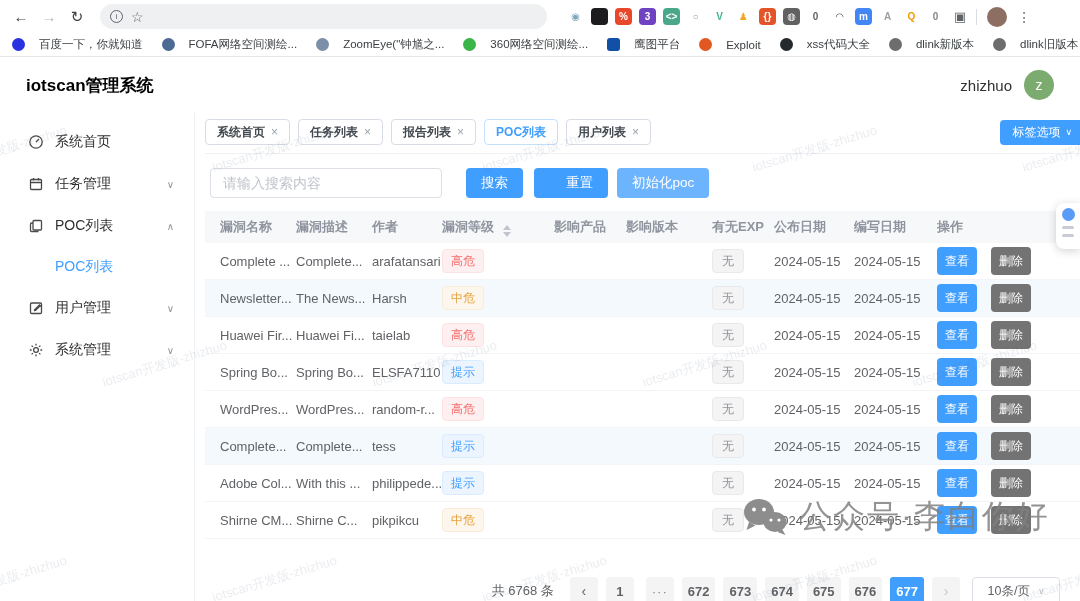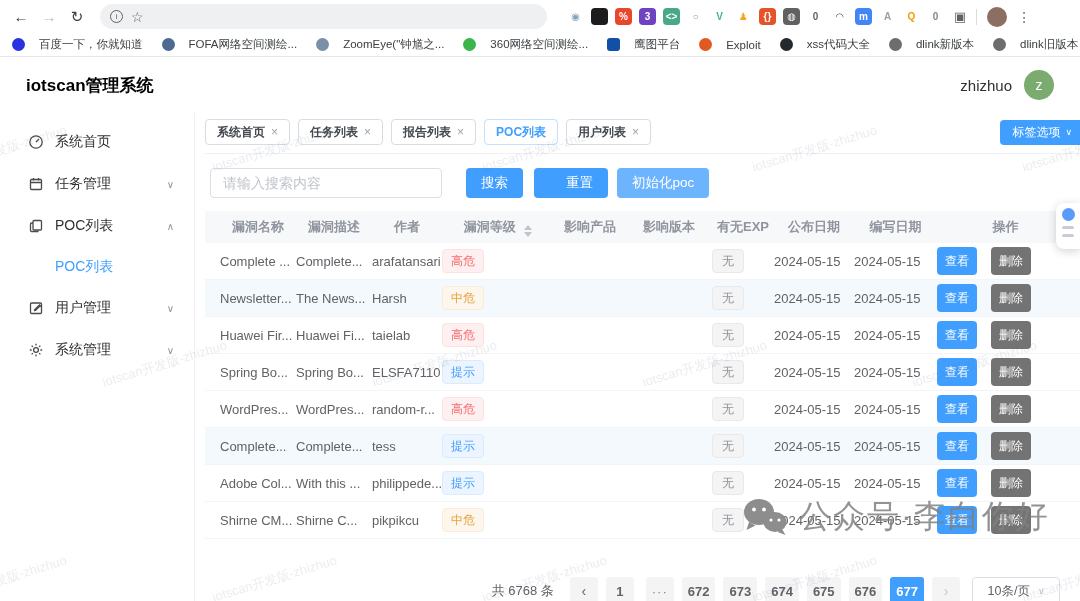--- a/index.html
+++ b/index.html
@@ -72,21 +72,21 @@
   .search-input::placeholder { color:#c0c4cc; }
   .btn { height:30px; border:none; border-radius:4px; color:#fff; font-size:13.5px;
     padding:0 15px; cursor:pointer; }
   .btn-search { background:#409eff; margin-left:24px; }
   .btn-reset { background:#409eff; margin-left:11px;padding-left:32px; }
   .btn-init { background:#6db4ff; margin-left:9px; }
 
   
   .table { margin-top:13px; }
   .thead { display:flex; align-items:center; height:32px; background:#f7f8fa;
-    padding-left:15px; font-size:13px; font-weight:bold; color:#8f949e;text-align:center; }
+    padding-left:15px; font-size:13px; font-weight:bold; color:#8f949e; }
   .trow { display:flex; align-items:center; height:37px; padding-left:15px;
     border-bottom:1px solid #f2f4f7; font-size:13px; color:#606266; background:#fff; }
   .trow.stripe { background:#f4f9fd; }
   .tc { white-space:nowrap; overflow:hidden; }
   .c1{width:76px;} .c2{width:76px;} .c3{width:70px;} .c4{width:112px;} .c5{width:72px;}
   .c6{width:86px;} .c7{width:62px;} .c8{width:80px;} .c9{width:83px;} .c10{width:137px;}
   .sorter { display:inline-flex; flex-direction:column; gap:2px; margin-left:5px; vertical-align:1px; }
   .sorter i { width:0; height:0; border-left:4px solid transparent; border-right:4px solid transparent; display:block; }
   .sorter .up { border-bottom:5px solid #c0c4cc; }
   .sorter .dn { border-top:5px solid #c0c4cc; }

